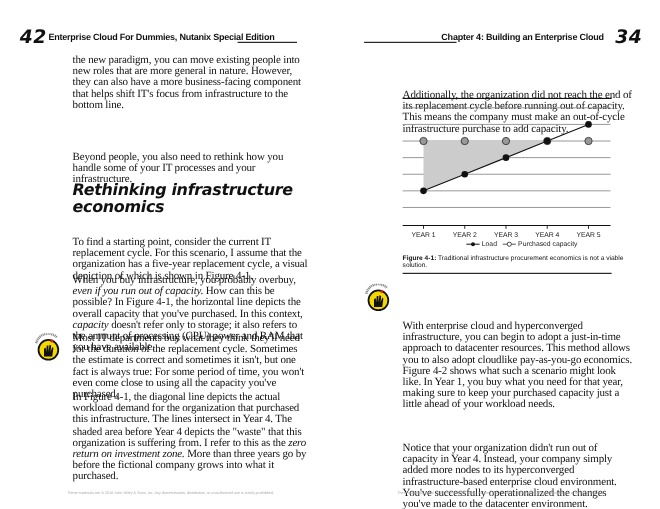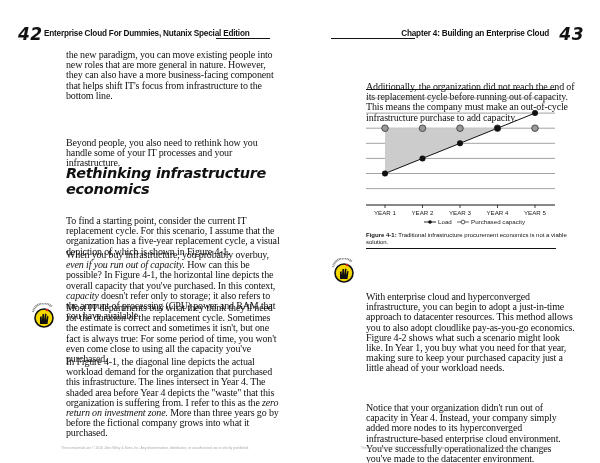--- a/index.html
+++ b/index.html
@@ -63,21 +63,21 @@
   <p class="para body" style="top:303px;">Most IT departments buy what they think they'll need for the duration of the replacement cycle. Sometimes the estimate is correct and sometimes it isn't, but one fact is always true: For some period of time, you won't even come close to using all the capacity you've purchased.</p>
 
   <p class="para body" style="top:357px;"><span>In Figure 4-1, the diagonal line depicts the actual workload demand for the organization that purchased this infrastructure. The lines intersect in Year 4. The shaded area before Year 4 depicts the "waste" that this organization is suffering from. I refer to this as the </span><i>zero return on investment zone.</i><span> More than three years go by before the fictional company grows into what it purchased.</span></p>
 
   <div class="footer">These materials are © 2016 John Wiley &amp; Sons, Inc. Any dissemination, distribution, or unauthorized use is strictly prohibited.</div>
 </div>
 
 <div class="page right">
   <div class="rule"></div>
   <div class="rhead">Chapter 4: Building an Enterprise Cloud</div>
-  <div class="pnum">43</div>
+  <div class="pnum">34</div>
 
   <p class="para body" style="top:50px;">Additionally, the organization did not reach the end of its replacement cycle before running out of capacity. This means the company must make an out-of-cycle infrastructure purchase to add capacity.</p>
 
   <div class="figrule" style="top:89px; width:190px;"></div>
 
   <div class="caption"><b>Figure 4-1:</b><span> Traditional infrastructure procurement economics is not a viable solution.</span></div>
   <div class="figrule" style="top:248px; width:190px;"></div>
 
   <div class="remember" style="left:30px; top:258px;">
     <svg width="26" height="26" viewBox="0 0 26 26">

